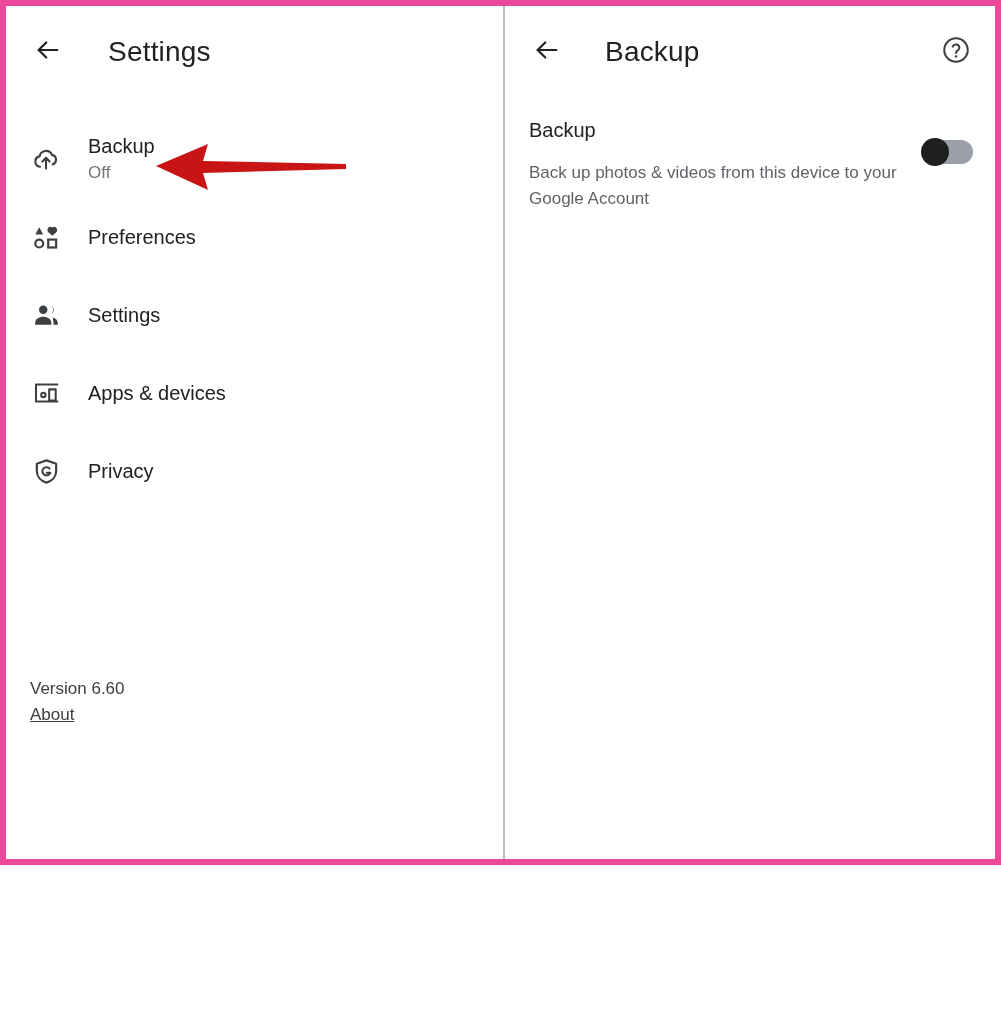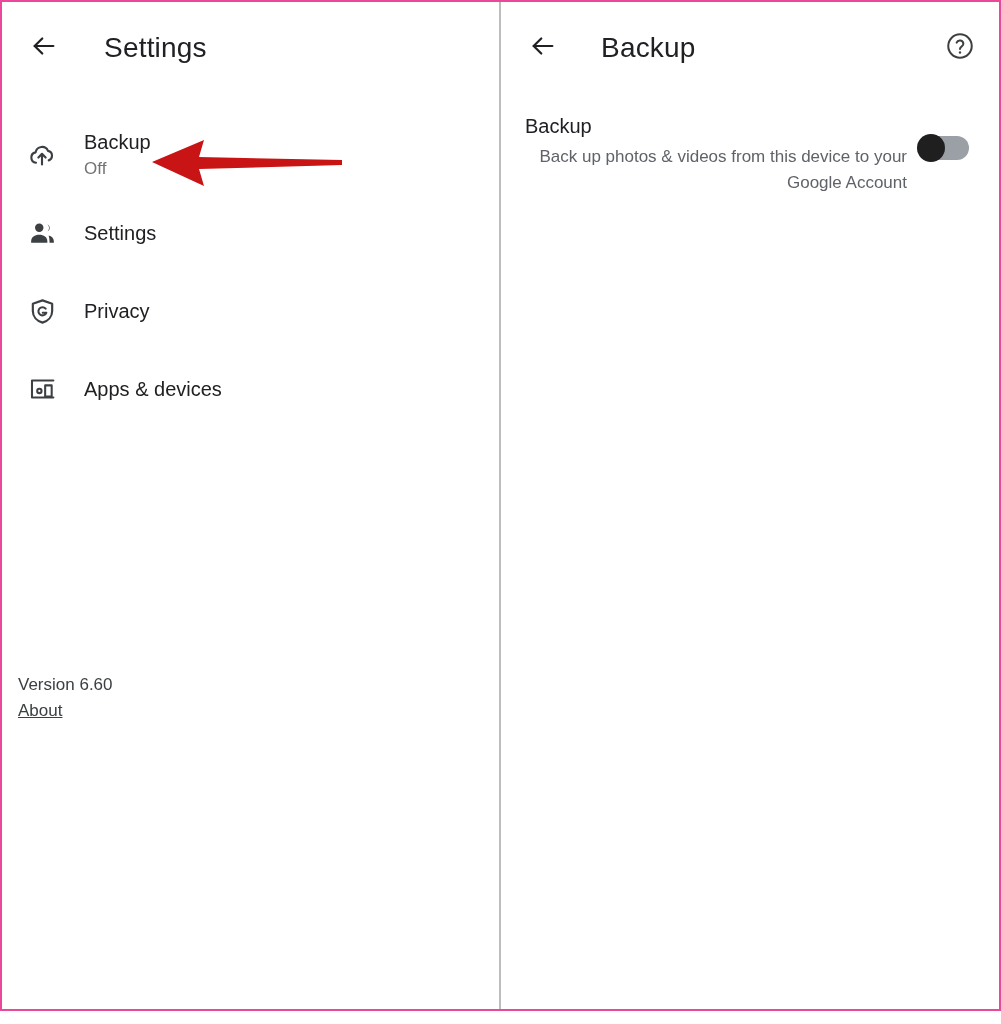--- a/index.html
+++ b/index.html
@@ -8,23 +8,23 @@
     width: 1001px;
     height: 1024px;
     background: #ffffff;
     font-family: "Liberation Sans", sans-serif;
     overflow: hidden;
   }
 
   #root {
     position: relative;
     width: 1001px;
-    height: 1011px;
+    height: 865px;
     background: #ffffff;
-    border: 2px solid #ec4899;
+    border: 6px solid #ec4899;
     display: flex;
   }
 
   
   .panel-left {
     position: relative;
     width: 499px;
     height: 100%;
     background: #ffffff;
     border-right: 2px solid #bdbdbd;
@@ -109,21 +109,21 @@
   .menu-item .mi-sub {
     font-size: 17px;
     color: #737373;
     line-height: 24px;
     margin-top: 1px;
   }
 
   
   .version-block {
     position: absolute;
-    left: 16px;
+    left: 24px;
     top: 670px;
   }
   .version-text {
     font-size: 17px;
     color: #3c4043;
     line-height: 26px;
   }
   .about-link {
     font-size: 17px;
     color: #3c4043;
@@ -143,22 +143,21 @@
   .setting-text { flex: 1 1 auto; max-width: 382px; }
   .setting-title {
     font-size: 20px;
     color: #202124;
     line-height: 28px;
   }
   .setting-desc {
     font-size: 17px;
     color: #5f6368;
     line-height: 26px;
-    margin-top: 4px;
-    text-align: right;
+    margin-top: 16px;
   }
 
   .toggle {
     flex: 0 0 auto;
     margin-top: 22px;
     margin-left: 10px;
     position: relative;
     width: 52px;
     height: 28px;
     cursor: pointer;
@@ -218,57 +217,70 @@
             <polyline points="9.1,14 12,11.1 14.9,14"></polyline>
           </svg>
         </span>
         <span class="mi-text">
           <span class="mi-label">Backup</span>
           <span class="mi-sub">Off</span>
         </span>
       </div>
 
 
+      <div class="menu-item">
+        <span class="mi-icon">
+          <svg width="28" height="28" viewBox="0 0 24 24" fill="#3c4043" stroke="none">
+            <polygon points="6.2,3.6 9.6,9.9 2.8,9.9"></polygon>
+            <path d="M17.1 4.1c1.1-1.1 2.9-1.1 3.9.2.9 1.2.7 2.8-.4 3.8l-3.2 2.9-3.2-2.9c-1.1-1-1.3-2.6-.4-3.8 1-1.3 2.8-1.3 3.9-.2z"></path>
+            <circle cx="6.2" cy="17.6" r="3.4" fill="none" stroke="#3c4043" stroke-width="1.9"></circle>
+            <rect x="13.9" y="14.2" width="6.8" height="6.8" fill="none" stroke="#3c4043" stroke-width="1.9"></rect>
+          </svg>
+        </span>
+        <span class="mi-text">
+          <span class="mi-label">Preferences</span>
+        </span>
+      </div>
 
       <div class="menu-item">
         <span class="mi-icon">
           <svg width="29" height="29" viewBox="0 0 24 24" fill="#3c4043" stroke="none">
             <circle cx="9.3" cy="7.3" r="3.5"></circle>
             <path d="M2.6 18.4c0-3.3 3-5.3 6.7-5.3s6.7 2 6.7 5.3v1.2H2.6z"></path>
             <path d="M16.1 4.3a3.4 3.4 0 0 1 0 6.1 4.6 4.6 0 0 0 0-6.1z"></path>
             <path d="M17.1 13.6c2.5.6 4.3 2.3 4.3 4.8v1.2h-3.6v-1.2c0-1.8-.3-3.4-.7-4.8z"></path>
           </svg>
         </span>
         <span class="mi-text">
           <span class="mi-label">Settings</span>
         </span>
       </div>
 
       <div class="menu-item">
         <span class="mi-icon">
-          <svg width="29" height="29" viewBox="0 0 24 24" fill="none" stroke="#3c4043" stroke-width="1.8" stroke-linecap="round" stroke-linejoin="round">
-            <path d="M12 2.8 20 5.6v6c0 4.6-3.3 8.3-8 9.6-4.7-1.3-8-5-8-9.6v-6z"></path>
-            <path d="M14.6 9.6a3.4 3.4 0 1 0 .6 3.4h-3" stroke-width="1.7"></path>
-          </svg>
-        </span>
-        <span class="mi-text">
-          <span class="mi-label">Privacy</span>
-        </span>
-      </div>
-
-      <div class="menu-item">
-        <span class="mi-icon">
           <svg width="29" height="29" viewBox="0 0 24 24" fill="none" stroke="#3c4043" stroke-width="1.7" stroke-linecap="round" stroke-linejoin="round">
             <polyline points="21,4.6 3.3,4.6 3.3,18.6 21,18.6"></polyline>
             <circle cx="9.4" cy="13.2" r="1.8"></circle>
             <rect x="14.2" y="8.6" width="5.4" height="9.2"></rect>
           </svg>
         </span>
         <span class="mi-text">
           <span class="mi-label">Apps &amp; devices</span>
+        </span>
+      </div>
+
+      <div class="menu-item">
+        <span class="mi-icon">
+          <svg width="29" height="29" viewBox="0 0 24 24" fill="none" stroke="#3c4043" stroke-width="1.8" stroke-linecap="round" stroke-linejoin="round">
+            <path d="M12 2.8 20 5.6v6c0 4.6-3.3 8.3-8 9.6-4.7-1.3-8-5-8-9.6v-6z"></path>
+            <path d="M14.6 9.6a3.4 3.4 0 1 0 .6 3.4h-3" stroke-width="1.7"></path>
+          </svg>
+        </span>
+        <span class="mi-text">
+          <span class="mi-label">Privacy</span>
         </span>
       </div>
 
     </div>
 
     <div class="version-block">
       <div class="version-text">Version 6.60</div>
       <a class="about-link">About</a>
     </div>
 

